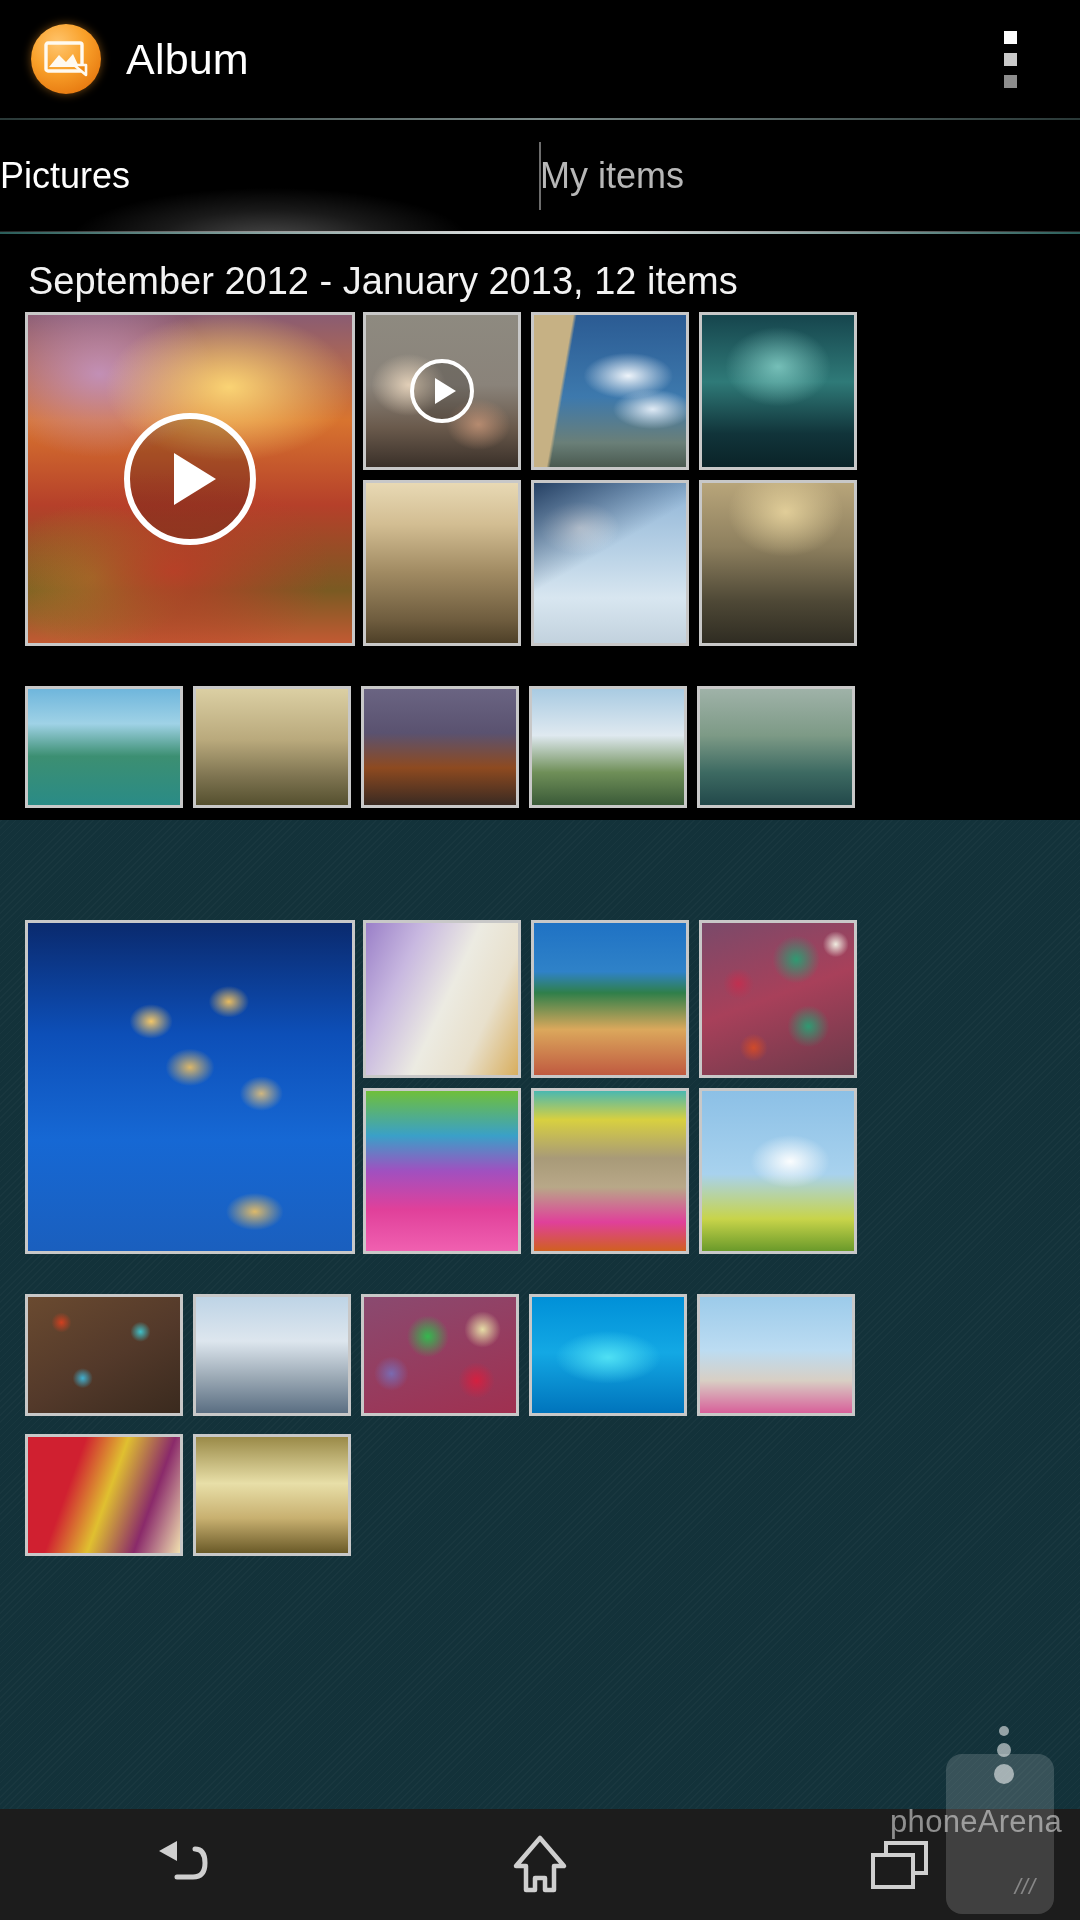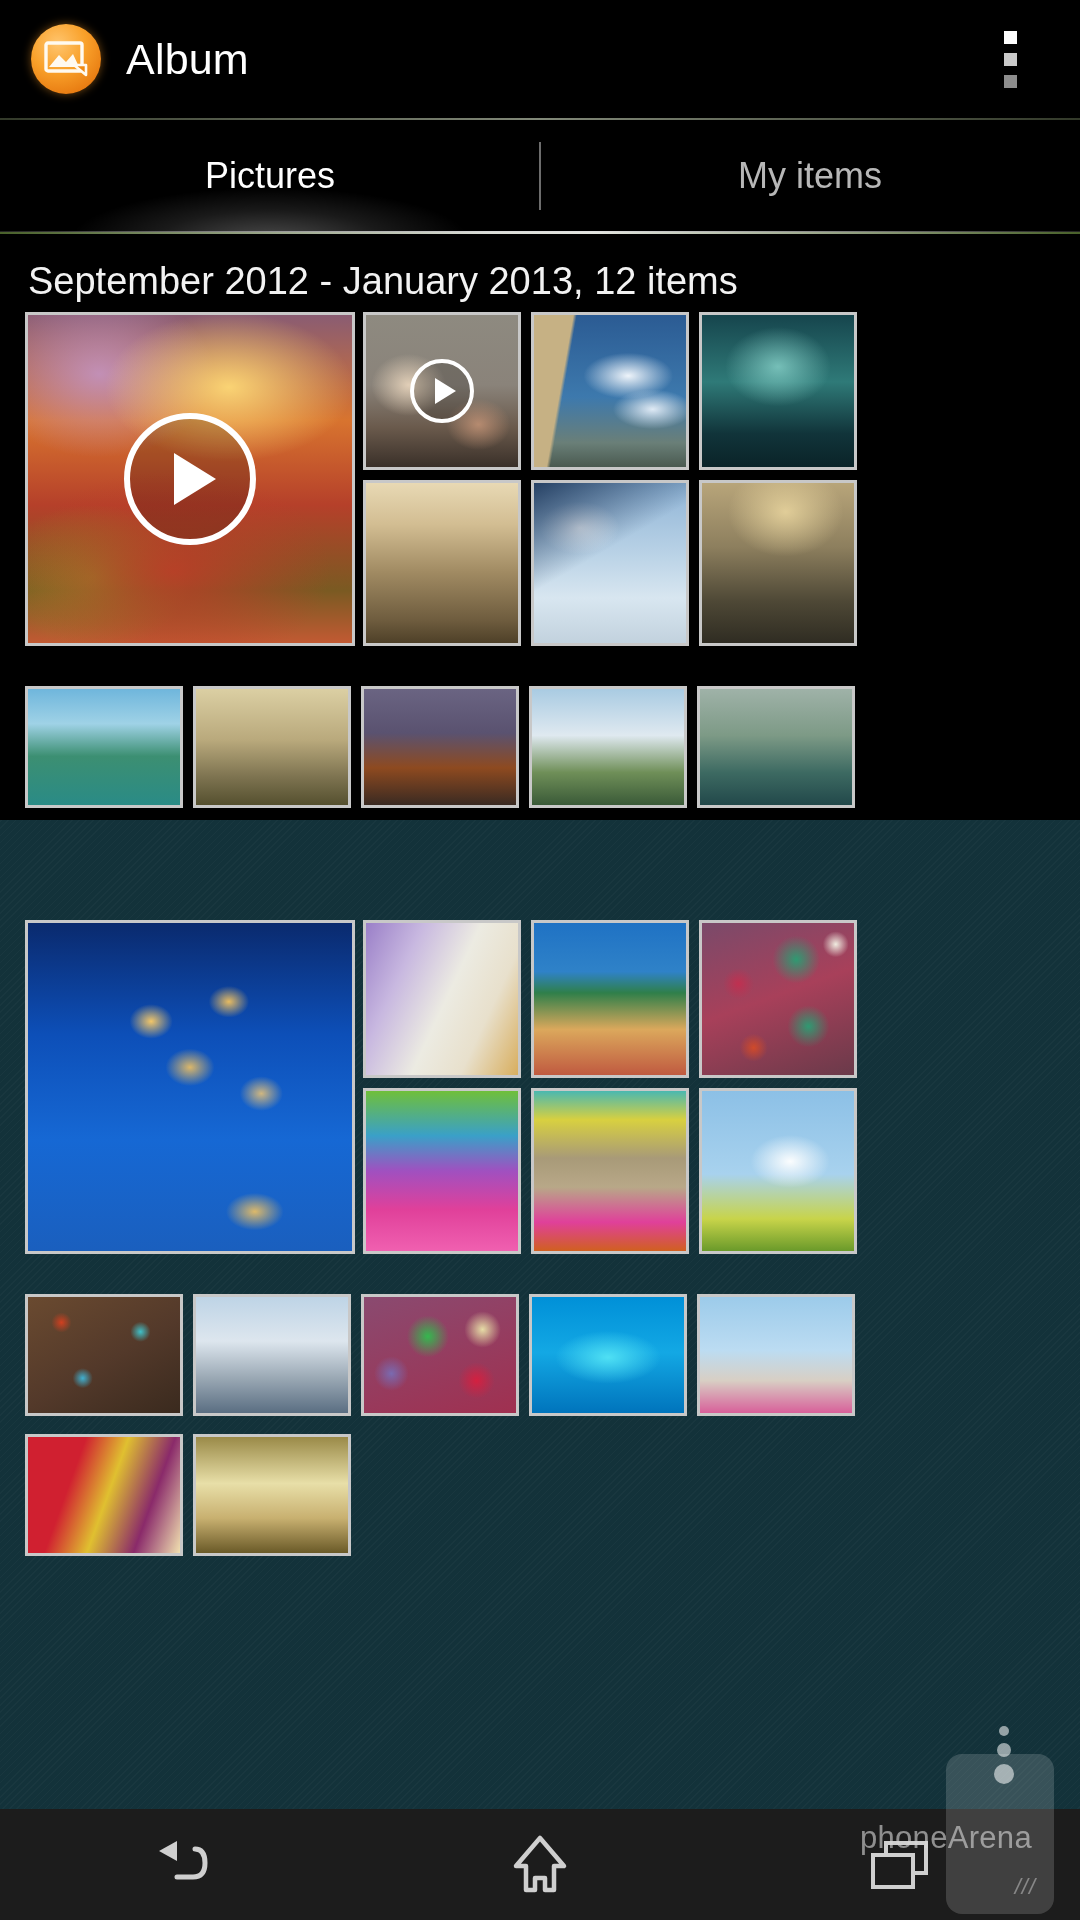--- a/index.html
+++ b/index.html
@@ -2,21 +2,21 @@
 <html><head>
 <meta charset="utf-8">
 <style>
   * { margin:0; padding:0; box-sizing:border-box; }
   html,body {
     width:1080px; height:1920px;
     background:#000;
     font-family:"Liberation Sans", sans-serif;
     overflow:hidden;
   }
-  #app { position:relative; width:1080px; height:1920px; background:#4d7c0f; overflow:hidden; }
+  #app { position:relative; width:1080px; height:1920px; background:#0f766e; overflow:hidden; }
 
   
   .actionbar {
     position:absolute; top:0; left:0; width:1080px; height:118px;
     background:#000;
     display:flex; align-items:center;
   }
   .app-icon {
     width:70px; height:70px; margin-left:31px; border-radius:50%;
     background:radial-gradient(circle at 38% 28%, #ffc56e 0%, #f9a12a 42%, #e87c12 78%, #c85f06 100%);
@@ -50,21 +50,21 @@
     position:absolute; top:120px; left:0; width:1080px; height:112px;
     background:#000; display:flex;
   }
   .tab-glow {
     position:absolute; left:0; bottom:0; width:540px; height:112px;
     background:radial-gradient(ellipse 270px 72px at 50% 108%, rgba(255,255,255,.30) 0%, rgba(255,255,255,.10) 42%, rgba(255,255,255,0) 74%);
     pointer-events:none;
   }
   .tab {
     position:relative; width:540px; height:112px;
-    display:flex; align-items:center; justify-content:center;
+    display:flex; align-items:center; 
     color:#b7b7b7; font-size:36px; font-weight:400; cursor:pointer;
     z-index:2;
   }
   .tab.active { color:#ffffff; }
   .tab-sep {
     position:absolute; left:539px; top:22px; width:2px; height:68px;
     background:#6d6d6d; z-index:3;
   }
   .tab-underline {
     position:absolute; top:231px; left:0; width:1080px; height:3px;
@@ -133,21 +133,21 @@
   }
   .wm-dots {
     position:absolute; right:58px; bottom:130px;
     display:flex; flex-direction:column; align-items:center; gap:7px;
   }
   .wm-dots span { display:block; background:rgba(255,255,255,.55); border-radius:50%; }
   .wm-dots span:nth-child(1){ width:10px;height:10px; }
   .wm-dots span:nth-child(2){ width:14px;height:14px; }
   .wm-dots span:nth-child(3){ width:20px;height:20px; }
   .wm-text {
-    position:absolute; right:10px; bottom:58px; width:202px; 
+    position:absolute; right:10px; bottom:74px; width:202px; text-align:right;
     color:rgba(215,215,215,.62); font-size:31px; letter-spacing:.3px; white-space:nowrap;
   }
   .wm-text b { font-weight:400; }
   .wm-slash {
     position:absolute; right:36px; bottom:14px; color:rgba(255,255,255,.38);
     font-size:22px; font-style:italic; letter-spacing:1px;
   }
 </style>
 </head>
 <body>

